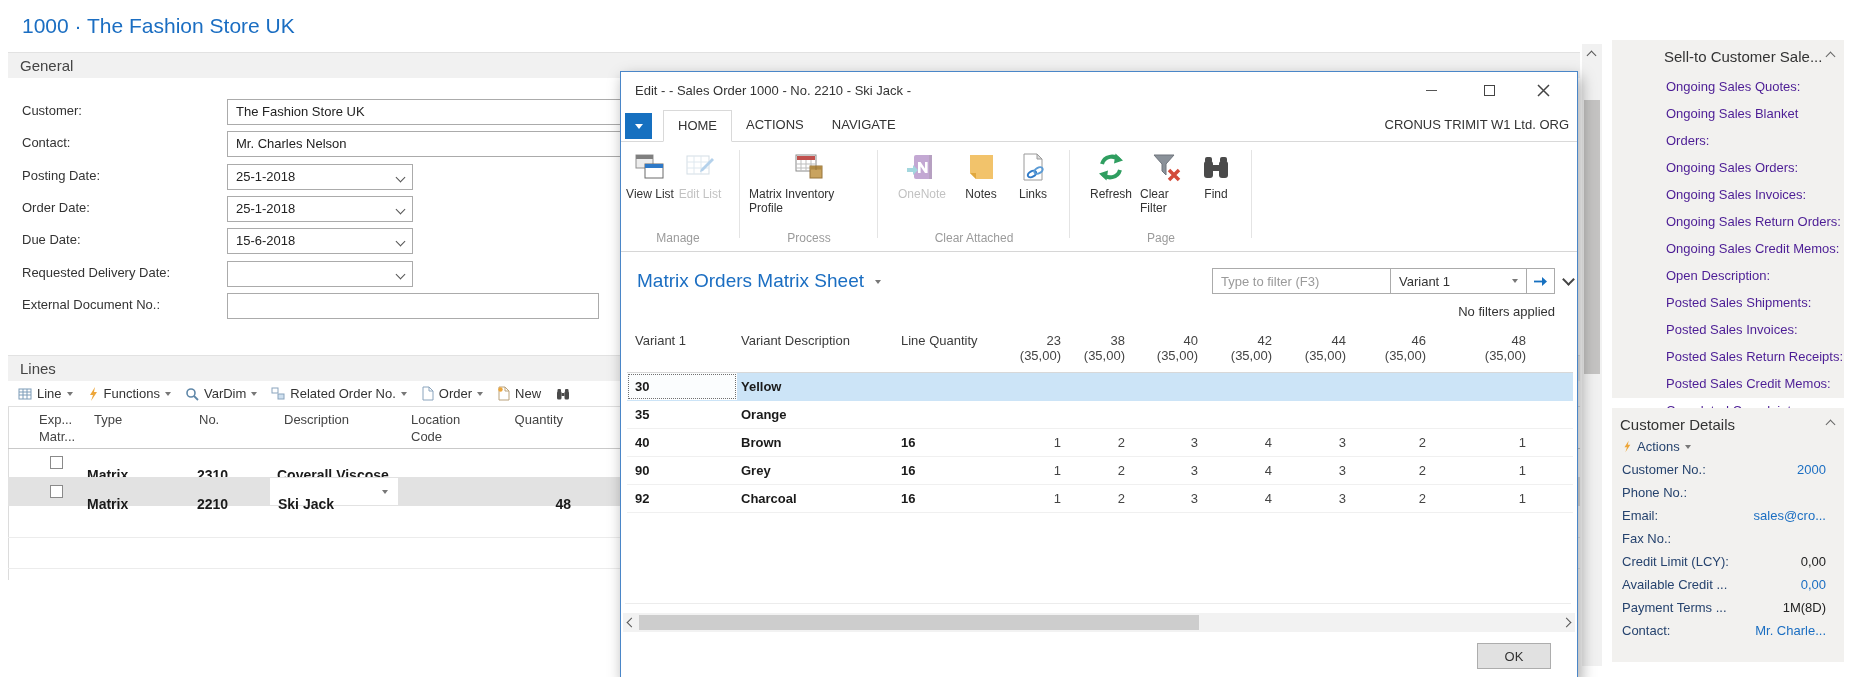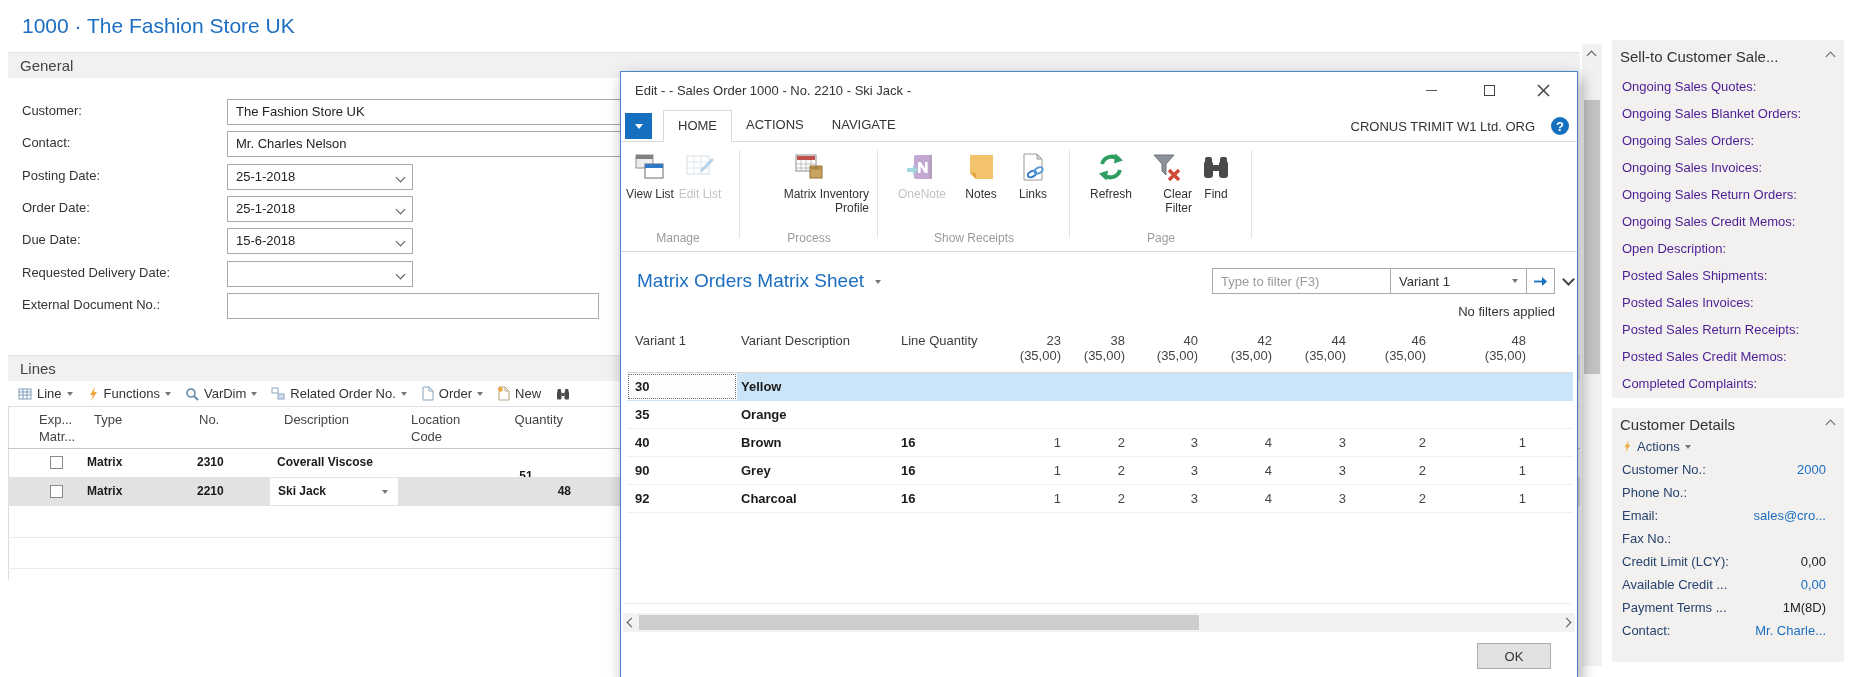--- a/index.html
+++ b/index.html
@@ -25,21 +25,21 @@
   .caret { display:inline-block; width:0; height:0;
            border-left:3.5px solid transparent; border-right:3.5px solid transparent;
            border-top:4px solid #777; }
 
   
   .lines-toolbar { left:8px; top:381px; width:1572px; height:26px; background:#fff;
                    border-bottom:1px solid #e0e0e0; display:flex; align-items:center;
                    padding-left:10px; font-size:13px; color:#333; }
   .tb-item { display:flex; align-items:center; margin-right:14px; gap:5px; }
   .grid-hdr { font-size:13px; color:#444; }
-  .grid-cell { font-size:12px; color:#1a1a1a; font-weight:bold; }
+  .grid-cell { font-size:14px; color:#1a1a1a; font-weight:bold;margin-top:12px; }
   .checkbox { width:13px; height:13px; border:1px solid #8a8a8a; background:#fff; }
   .row-sel-gray { left:8px; top:477px; width:1572px; height:29px; background:#e2e2e2; }
   .faint-line { left:8px; width:1572px; height:1px; background:#ececec; }
 
   
   .v-scroll { left:1582px; top:44px; width:20px; height:622px; background:#f1f1f1; }
   .v-thumb { left:2px; top:56px; width:16px; height:274px; background:#c4c3c2; }
 
   
   .dialog { left:620px; top:71px; width:958px; height:609px; background:#fff;
@@ -52,32 +52,32 @@
   .tab-row { position:absolute; left:0; top:38px; width:100%; height:32px;
              border-bottom:1px solid #d9d9d9; }
   .app-btn { position:absolute; left:4px; top:3px; width:27px; height:26px;
              background:#1670c0; display:flex; align-items:center; justify-content:center; }
   .app-btn .caret { border-top-color:#fff; border-left-width:4px; border-right-width:4px;
                     border-top-width:5px; }
   .tabs { position:absolute; left:42px; top:0; height:32px; display:flex; }
   .tab { padding:0 14px; line-height:30px; font-size:13px; color:#333; }
   .tab.active { border:1px solid #d9d9d9; border-bottom:1px solid #fff; background:#fff; }
   .org-cluster { position:absolute; right:8px; top:7px; display:flex;
-                 align-items:center; gap:16px; font-size:13px; color:#333; }
+                 align-items:center; gap:10px; font-size:13px; color:#333;flex-direction:column; }
   .help-icon { width:18px; height:18px; border-radius:50%; background:#1670c0; color:#fff;
                font-size:13px; font-weight:bold; display:flex; align-items:center;
                justify-content:center; }
   .help-icon::after { content:"?"; }
 
   .ribbon { position:absolute; left:0; top:70px; width:100%; height:110px;
             border-bottom:1px solid #d6d6d6; background:#fff; }
   .rib-group { position:absolute; top:4px; height:102px; }
   .rib-row { display:flex; }
   .rib-btn { display:flex; flex-direction:column; align-items:center; padding-top:5px; }
-  .rib-btn .lbl { margin-top:4px; font-size:12px; line-height:14px; text-align:right;
+  .rib-btn .lbl { margin-top:4px; font-size:12px; line-height:14px; text-align:left;
                   color:#333; }
   .rib-btn.disabled { opacity:.45; }
   .rib-btn.disabled .lbl { color:#777; }
   .rib-grplbl { position:absolute; bottom:3px; width:100%; text-align:center;
                 font-size:12px; color:#9b9b9b; }
   .rib-div { position:absolute; top:8px; width:1px; height:88px; background:#e4e4e4; }
 
   .sheet-heading { left:16px; top:198px; font-size:19px; color:#1b6ec2; }
   .filter-box { left:591px; top:196px; width:343px; height:26px; border:1px solid #ababab;
                 display:flex; align-items:center; background:#fff; }
@@ -374,21 +374,21 @@
         <div class="rib-btn" style="width:52px;">
           <svg width="32" height="32" viewBox="0 0 32 32">
               <path d="M7 3 h13 l5 5 v21 h-18 z" fill="#fff" stroke="#9a9a9a"></path>
               <path d="M20 3 v5 h5 z" fill="#dcdcdc" stroke="#9a9a9a"></path>
               <ellipse cx="15" cy="23" rx="4.5" ry="2.8" fill="none" stroke="#2e79c7" stroke-width="2" transform="rotate(-28 15 23)"></ellipse>
               <ellipse cx="21.5" cy="19.5" rx="4.5" ry="2.8" fill="none" stroke="#5b9bd5" stroke-width="2" transform="rotate(-28 21.5 19.5)"></ellipse>
             </svg>
           <span class="lbl">Links</span>
         </div>
       </div>
-      <div class="rib-grplbl">Show Receipts</div>
+      <div class="rib-grplbl">Clear Attached</div>
     </div>
     <div class="rib-div" style="left:448px;"></div>
 
     <div class="rib-group" style="left:456px;width:168px;">
       <div class="rib-row" style="justify-content:center;">
         <div class="rib-btn" style="width:58px;">
           <svg width="32" height="32" viewBox="0 0 32 32">
               <path d="M7 13 A10 10 0 0 1 24.5 9.5" stroke="#2f9e60" stroke-width="4" fill="none"></path>
               <polygon points="20.5,2.5 28,9.5 19,12.5" fill="#2f9e60"></polygon>
               <path d="M25 19 A10 10 0 0 1 7.5 22.5" stroke="#2f9e60" stroke-width="4" fill="none"></path>
@@ -541,21 +541,21 @@
 
   <div class="abs h-scroll">
     <span class="chev chev-l" style="margin-left:5px;border-color:#555;"></span>
     <span class="h-thumb"></span>
     <span class="chev chev-r abs" style="right:5px;border-color:#555;"></span>
   </div>
 
   <div class="abs ok-btn">OK</div>
 </div>
 
-<div class="abs side-sec" style="top:40px;height:358px;">
+<div class="abs side-sec" style="top:40px;height:358px;padding-left:44px;">
   <div class="side-hdr">
     <span>Sell-to Customer Sale...</span>
     <span class="chev chev-d chev-u" style="border-color:#666;"></span>
   </div>
   <div style="padding-top:4px;">
     <div class="side-item">Ongoing Sales Quotes:</div>
     <div class="side-item">Ongoing Sales Blanket Orders:</div>
     <div class="side-item">Ongoing Sales Orders:</div>
     <div class="side-item">Ongoing Sales Invoices:</div>
     <div class="side-item">Ongoing Sales Return Orders:</div>

